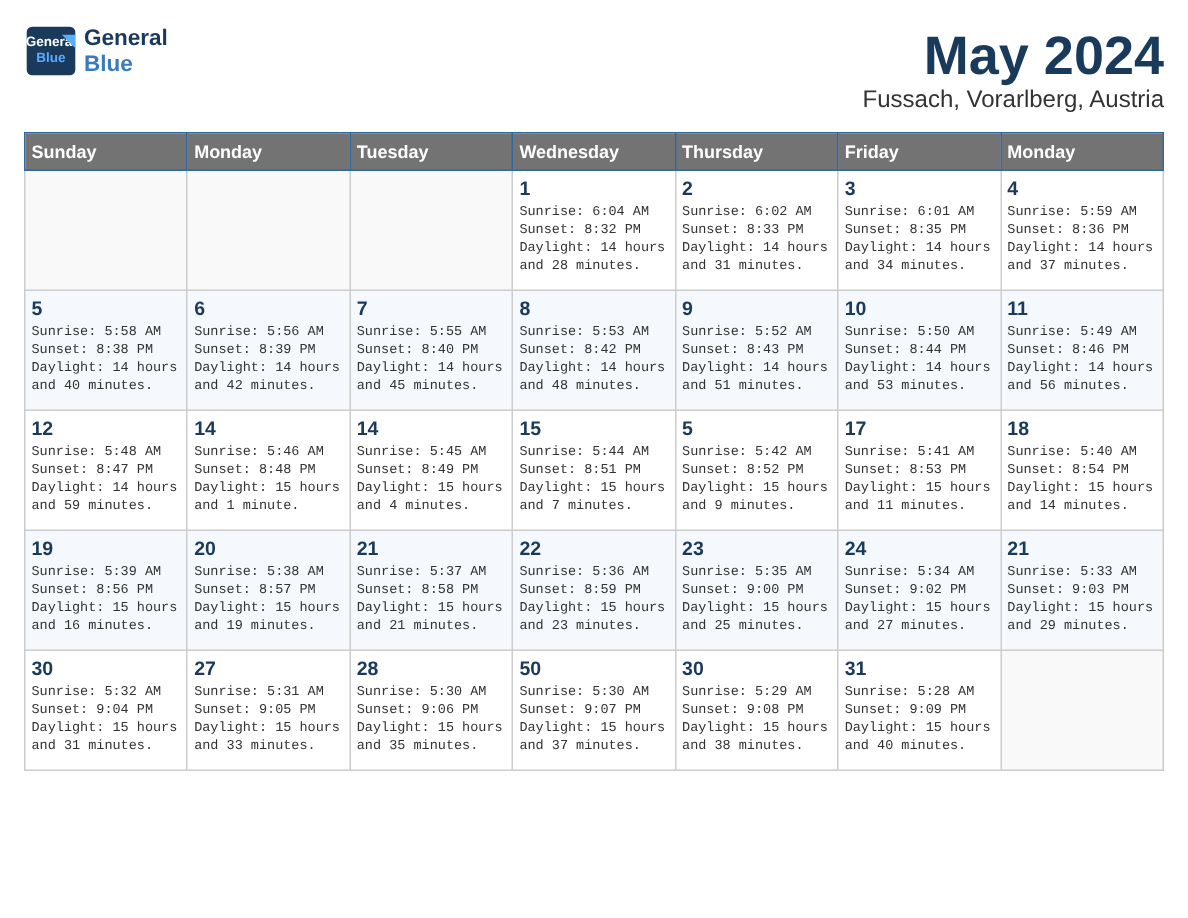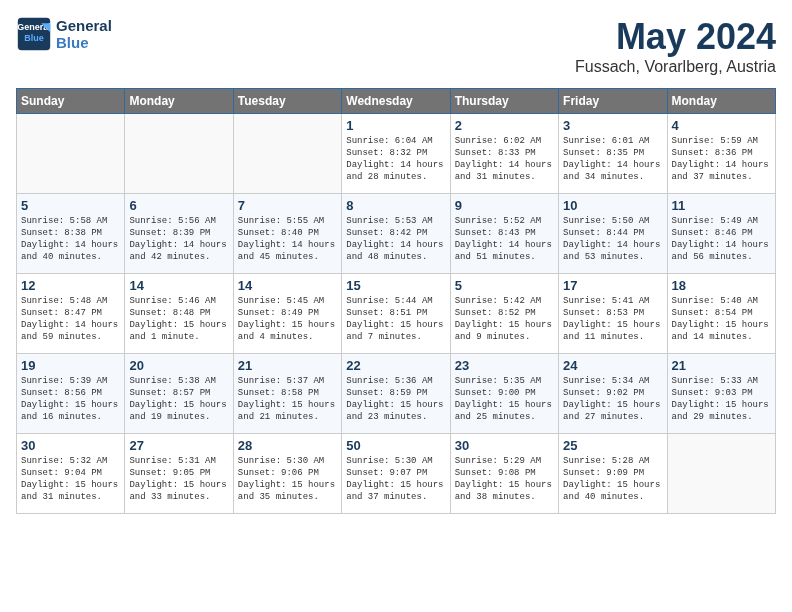--- a/index.html
+++ b/index.html
@@ -365,21 +365,21 @@
         </td>
         <td>
           <span class="day-num">30</span>
         <div class="day-info">
           Sunrise: 5:29 AM<br>
           Sunset: 9:08 PM<br>
           Daylight: 15 hours and 38 minutes.
         </div>
         </td>
         <td>
-          <span class="day-num">25</span>
+          <span class="day-num">31</span>
         <div class="day-info">
           Sunrise: 5:28 AM<br>
           Sunset: 9:09 PM<br>
           Daylight: 15 hours and 40 minutes.
         </div>
         </td>
         <td class="empty"></td>
       </tr>
     </tbody>
 </table>

